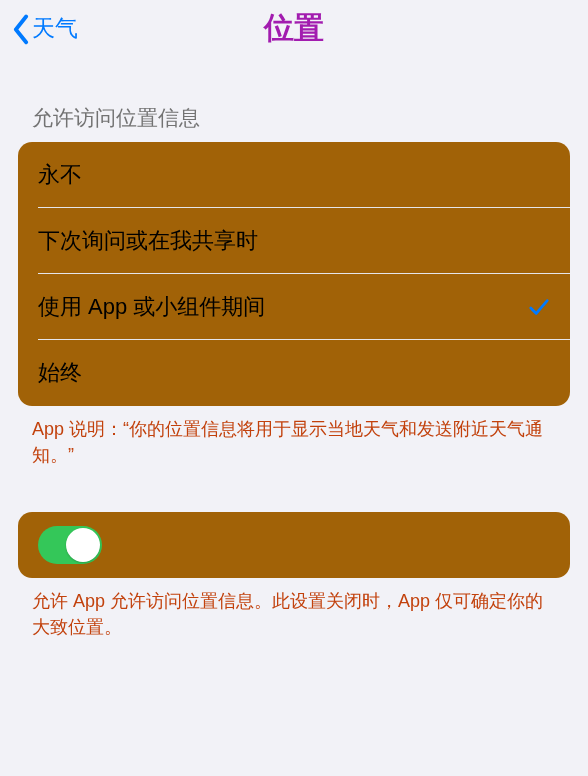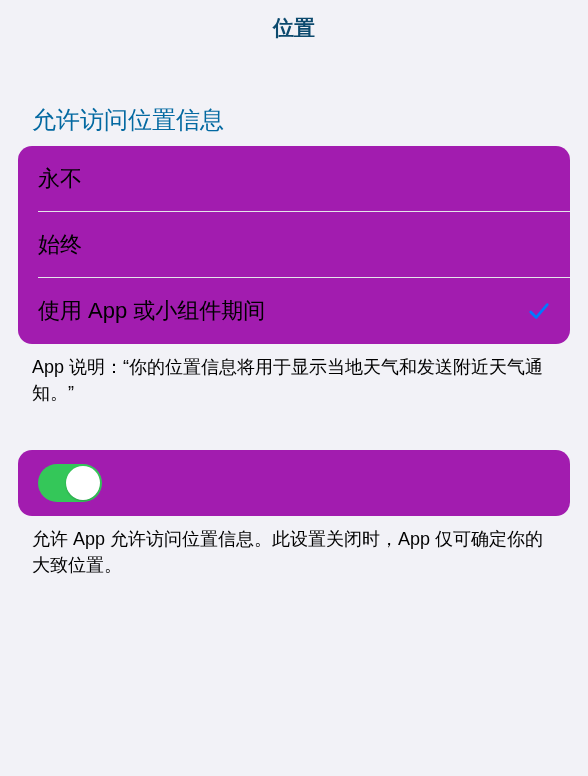--- a/index.html
+++ b/index.html
@@ -34,31 +34,31 @@
     .back-chevron {
       width: 18px;
       height: 28px;
       display: inline-block;
       margin-right: 2px;
     }
     .nav-title {
       position: absolute;
       left: 50%;
       transform: translateX(-50%);
-      font-size: 21px;
+      font-size: 30px;
       font-weight: 600;
-      color: #0c4a6e;
+      color: #a21caf;
     }
     .section-header {
-      font-size: 24px;
-      color: #0369a1;
+      font-size: 21px;
+      color: #737373;
       padding: 48px 32px 10px 32px;
     }
     .list-group {
-      background: #a21caf;
+      background: #a16207;
       border-radius: 14px;
       margin: 0 18px;
       overflow: hidden;
     }
     .list-item {
       display: flex;
       align-items: center;
       justify-content: space-between;
       min-height: 66px;
       padding: 0 20px;
@@ -76,21 +76,21 @@
       height: 1px;
       background: #e5e5ea;
     }
     .checkmark {
       color: #007aff;
       width: 22px;
       height: 22px;
     }
     .section-footer {
       font-size: 18px;
-      color: #000000;
+      color: #c2410c;
       padding: 10px 32px 0 32px;
       line-height: 1.45;
     }
     .spacer-mid {
       height: 44px;
     }
     .switch {
       position: relative;
       width: 64px;
       height: 38px;
@@ -107,39 +107,50 @@
       height: 34px;
       background: #fff;
       border-radius: 50%;
       box-shadow: 0 1px 2px rgba(0,0,0,0.2);
     }
   </style>
 </head>
 <body>
 
 <div class="nav-bar">
+  <div class="back-button">
+    <span class="back-chevron">
+      <svg viewBox="0 0 14 24" fill="none" stroke="#007aff" stroke-width="3" stroke-linecap="round" stroke-linejoin="round">
+        <polyline points="11,2 3,12 11,22"></polyline>
+      </svg>
+    </span>
+    <span>天气</span>
+  </div>
   <div class="nav-title">位置</div>
 </div>
 
 <div class="section-header">允许访问位置信息</div>
 
 <div class="list-group">
   <div class="list-item">
     <span>永不</span>
   </div>
   <div class="list-item">
-    <span>始终</span>
+    <span>下次询问或在我共享时</span>
   </div>
   <div class="list-item">
     <span>使用 App 或小组件期间</span>
     <span class="checkmark">
       <svg viewBox="0 0 24 24" fill="none" stroke="#007aff" stroke-width="3" stroke-linecap="round" stroke-linejoin="round">
         <polyline points="3,13 9,19 21,5"></polyline>
       </svg>
     </span>
+  </div>
+  <div class="list-item">
+    <span>始终</span>
   </div>
 </div>
 
 <div class="section-footer">App 说明：“你的位置信息将用于显示当地天气和发送附近天气通知。”</div>
 
 <div class="spacer-mid"></div>
 
 <div class="list-group">
   <div class="list-item">
     <span class="switch">

